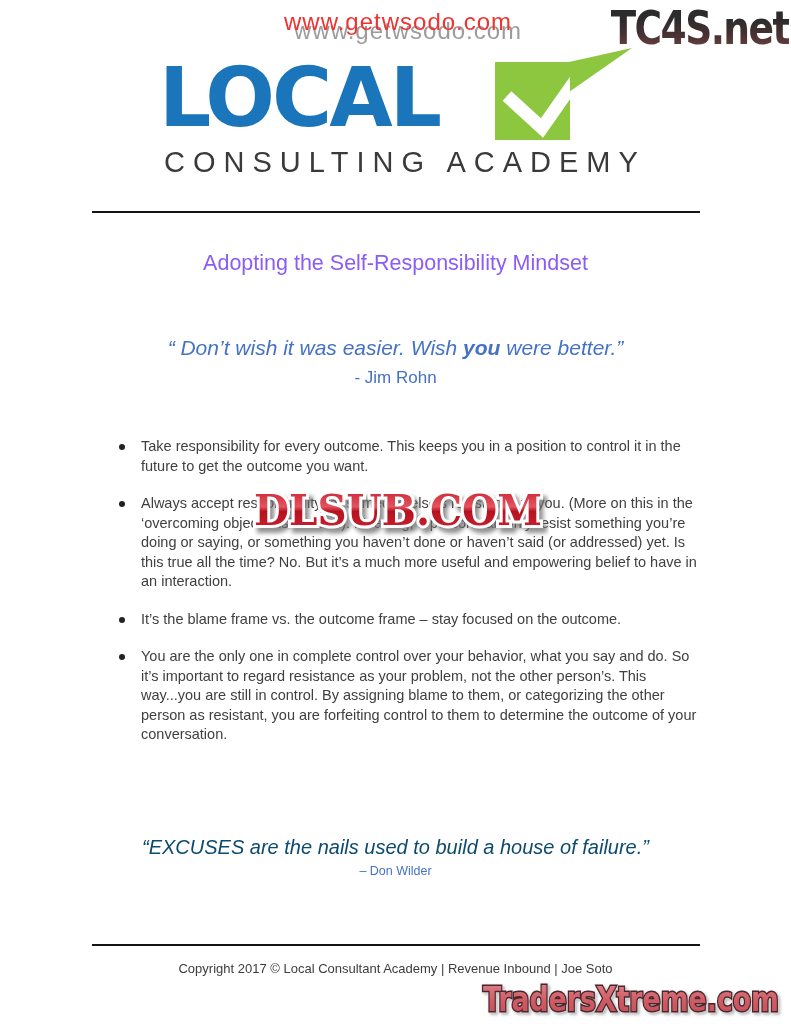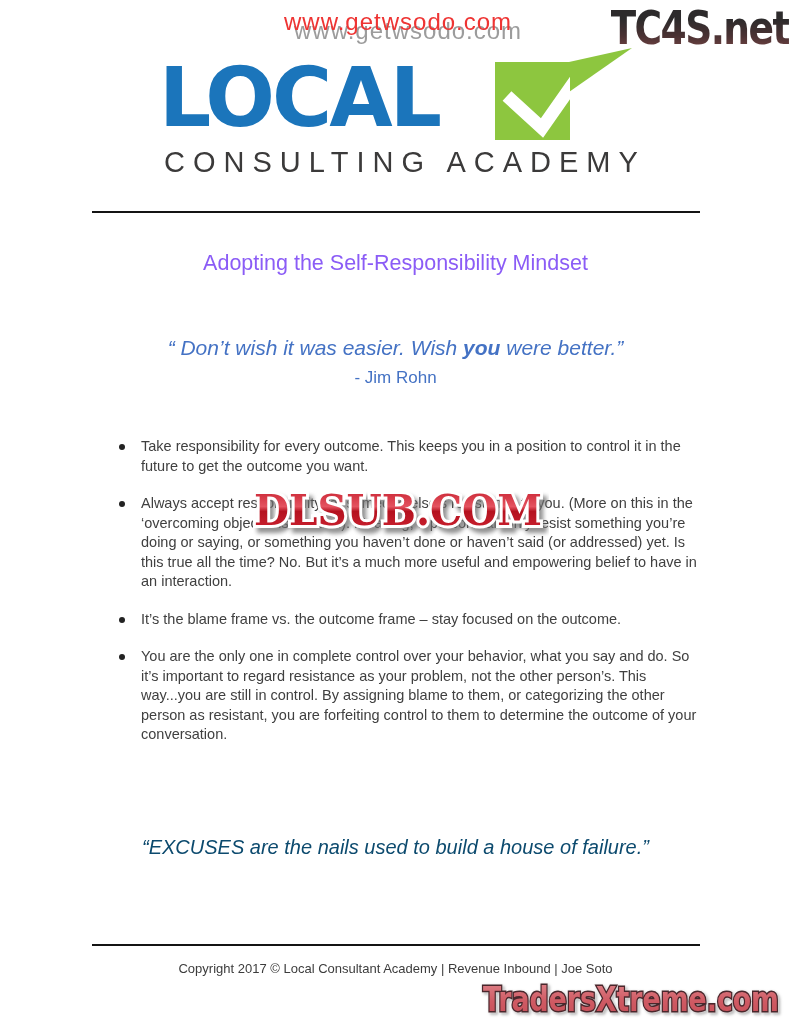--- a/index.html
+++ b/index.html
@@ -126,20 +126,21 @@
         <stop offset="0%" stop-color="#c41b29"></stop>
         <stop offset="42%" stop-color="#e45360"></stop>
         <stop offset="52%" stop-color="#b5121f"></stop>
         <stop offset="100%" stop-color="#d02534"></stop>
       </linearGradient>
     </defs>
     <text x="151" y="44" text-anchor="middle" font-family="DejaVu Serif, serif" font-weight="bold" font-size="42" textLength="288" lengthAdjust="spacingAndGlyphs" stroke="#ffffff" stroke-width="6" style="paint-order:stroke" fill="url(#dlsubgrad)">DLSUB.COM</text>
   </svg>
 
   <p class="quote2">“EXCUSES are the nails used to build a house of failure.”</p>
+  <p class="quote2-attr">– Don Wilder</p>
 
   <div class="rule rule-bottom"></div>
 
   <p class="footer-copy">Copyright 2017 © Local Consultant Academy | Revenue Inbound | Joe Soto</p>
 
   <svg class="wm-tradersx" width="308" height="47" viewBox="0 0 308 47">
     <defs>
       <linearGradient id="txgrad" x1="0" y1="0" x2="0" y2="1">
         <stop offset="0%" stop-color="#e0858c"></stop>
         <stop offset="55%" stop-color="#cf5a63"></stop>

